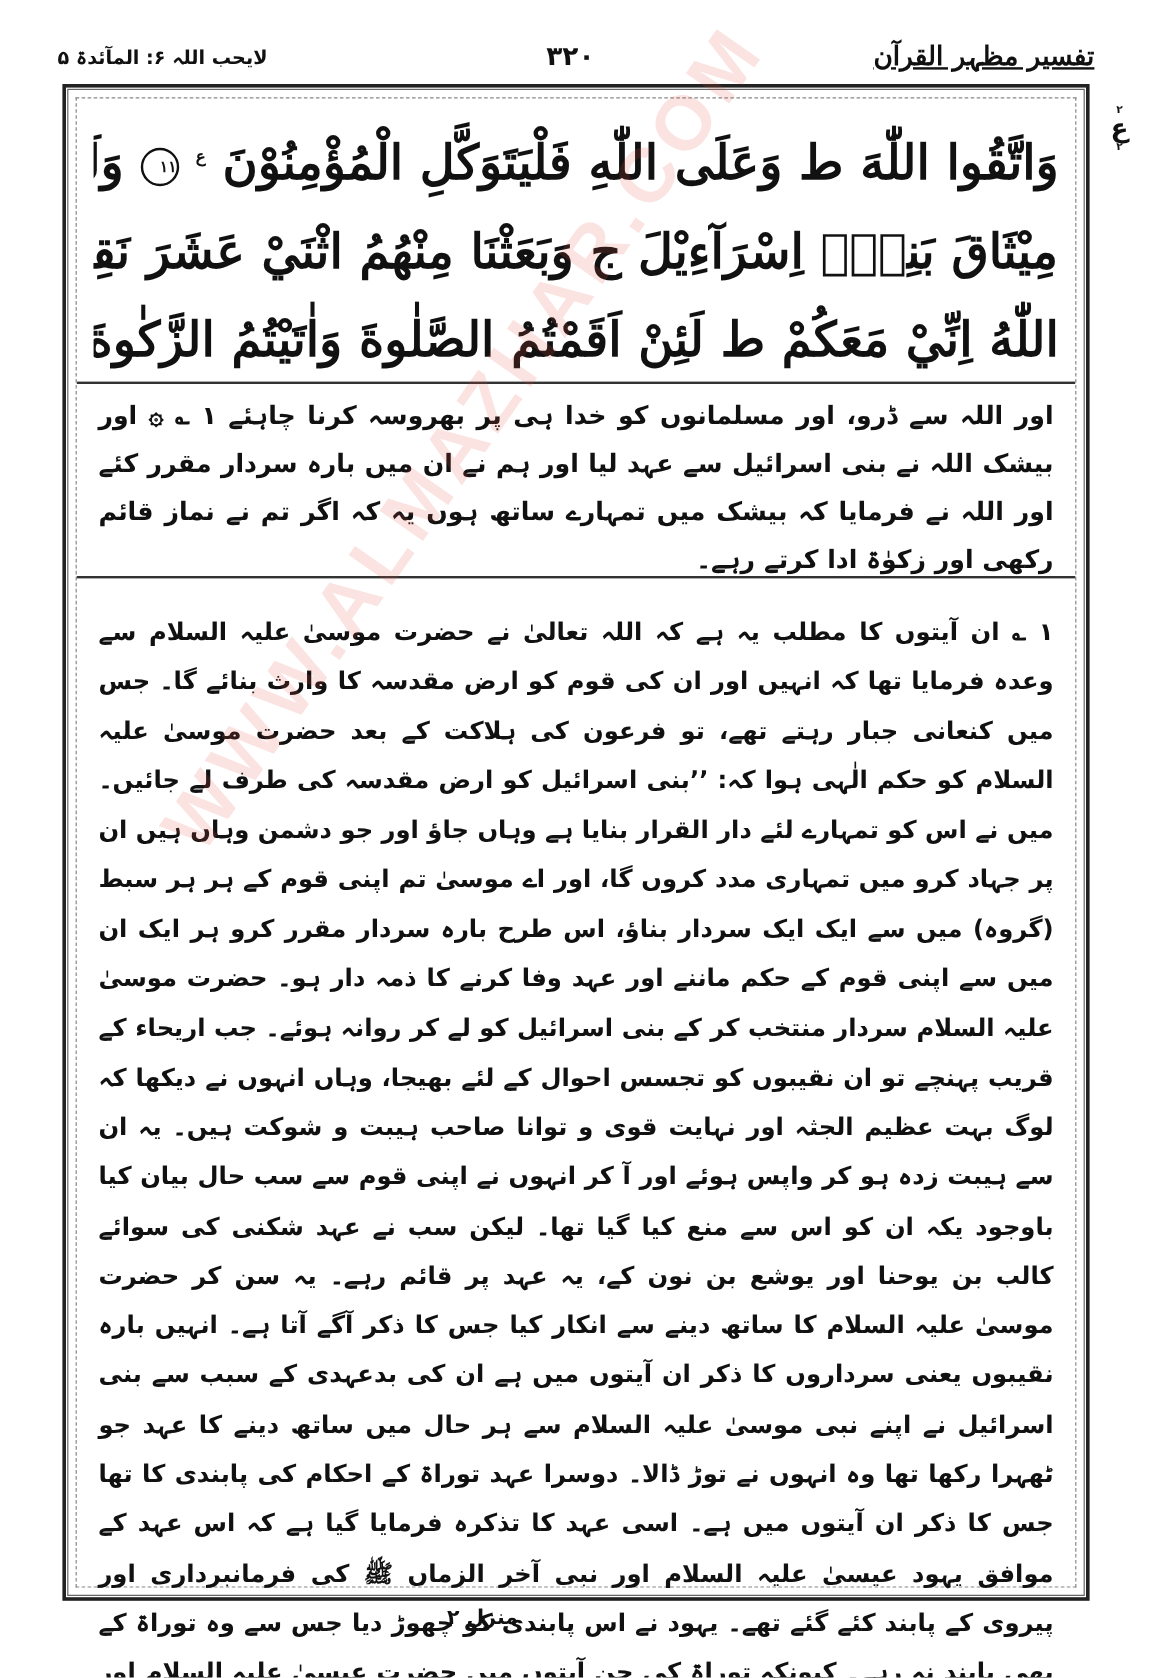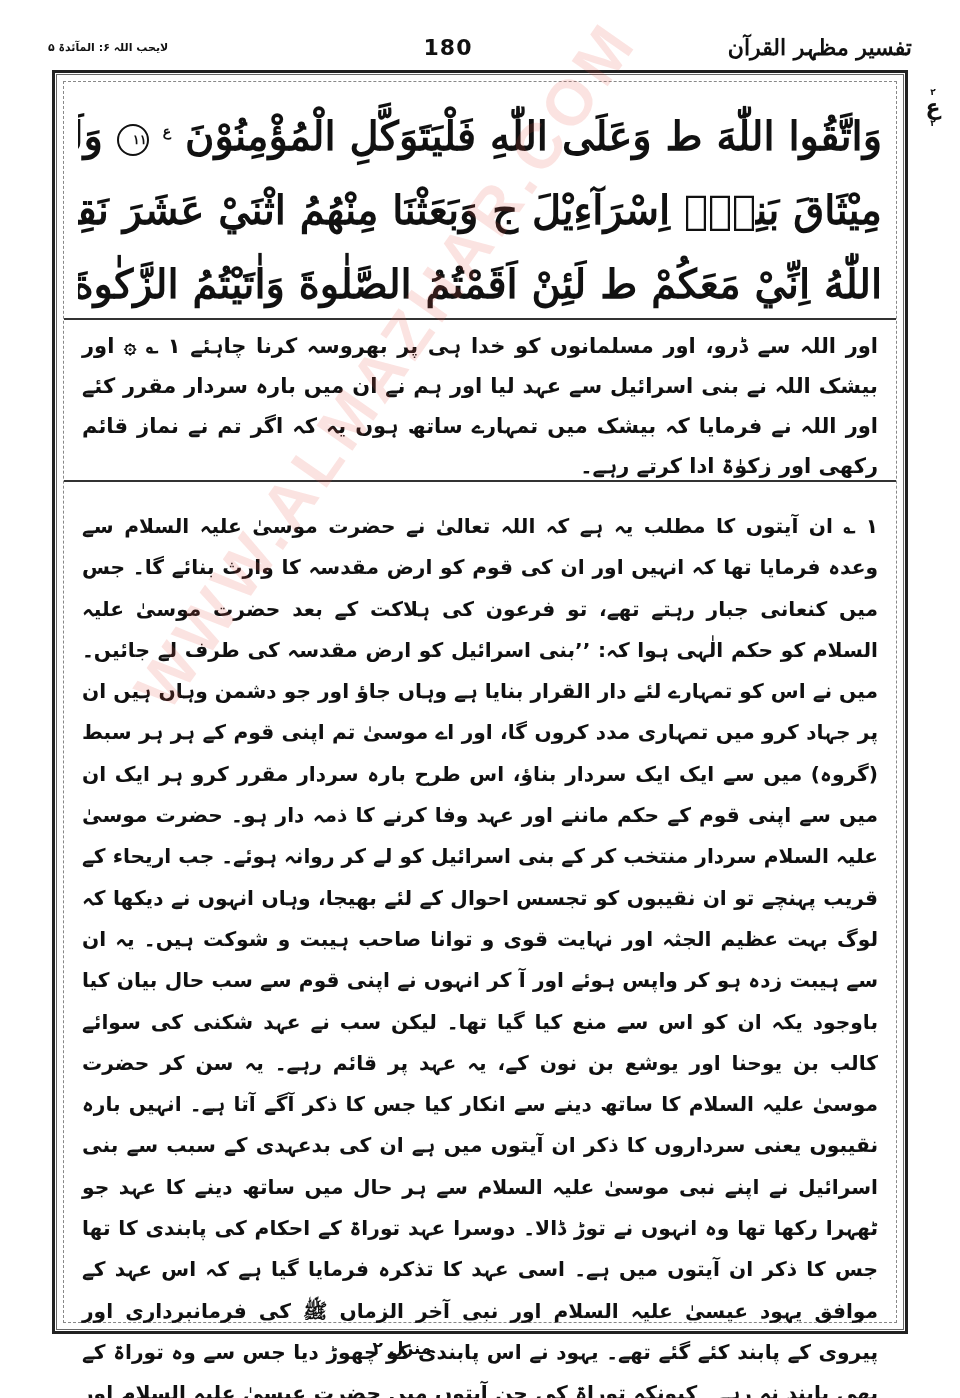--- a/index.html
+++ b/index.html
@@ -5,23 +5,23 @@
   html, body { margin: 0; padding: 0; background: #ffffff; }
   body {
     width: 960px; height: 1398px; position: relative; overflow: hidden;
     font-family: "DejaVu Sans", sans-serif; color: #111;
   }
   .header {
     position: absolute; top: 30px; left: 48px; width: 864px; height: 34px;
     display: flex; align-items: center; justify-content: space-between;
     direction: ltr;
   }
-  .hdr-left { font-size: 11px; font-weight: bold; direction: rtl; }
+  .hdr-left { font-size: 16px; font-weight: bold; direction: rtl; }
   .hdr-center { font-size: 22px; font-weight: bold; direction: rtl; letter-spacing: 1px; }
-  .hdr-right { font-size: 22px; font-weight: bold; direction: rtl; font-family: "DejaVu Serif", serif; }
+  .hdr-right { font-size: 22px; font-weight: bold; direction: rtl; font-family: "DejaVu Serif", serif; text-decoration: underline; }
 
   .frame {
     position: absolute; top: 70px; left: 52px; width: 856px; height: 1264px;
     border: 3px solid #222; box-sizing: border-box;
     box-shadow: inset 0 0 0 1px #fff, inset 0 0 0 2px #666;
   }
   .inner {
     position: absolute; top: 8px; left: 8px; right: 8px; bottom: 8px;
     border: 1px dashed #888;
   }
@@ -77,21 +77,21 @@
   .footer {
     position: absolute; top: 1338px; left: 0; width: 804px; text-align: center;
     font-size: 17px; font-weight: bold; direction: rtl;
   }
 </style>
 </head>
 <body>
 
 <div class="header">
   <span class="hdr-left">لایحب اللہ ۶: المآئدۃ ۵</span>
-  <span class="hdr-center">180</span>
+  <span class="hdr-center">۳۲۰</span>
   <span class="hdr-right">تفسیر مظہر القرآن</span>
 </div>
 
 <div class="margin-marker">
   <small>۲</small>
   <span>ع</span>
   <small>۲</small>
 </div>
 
 <div class="frame">

